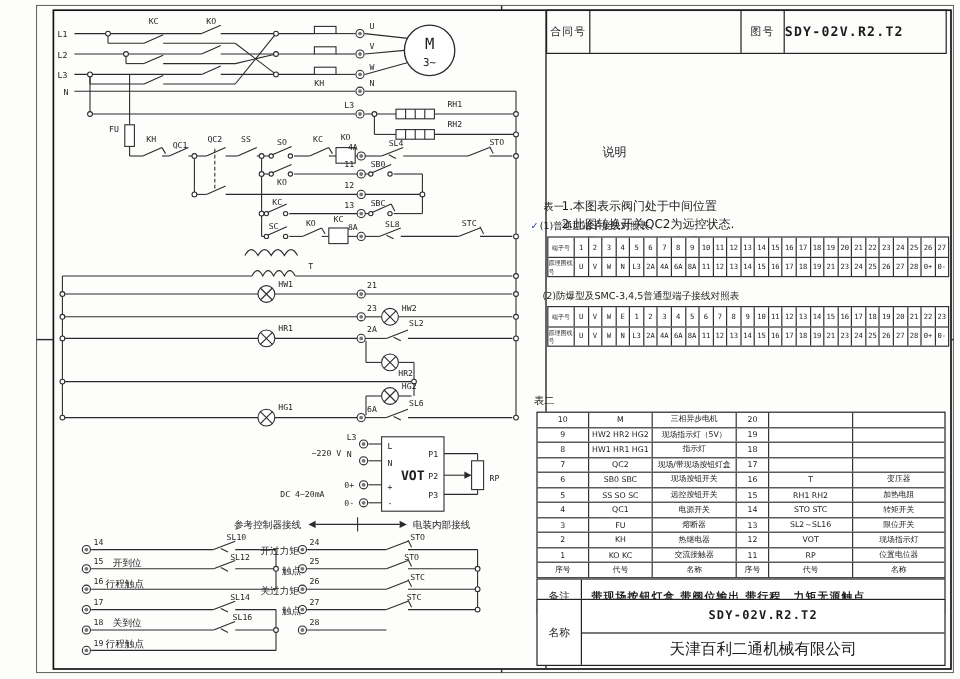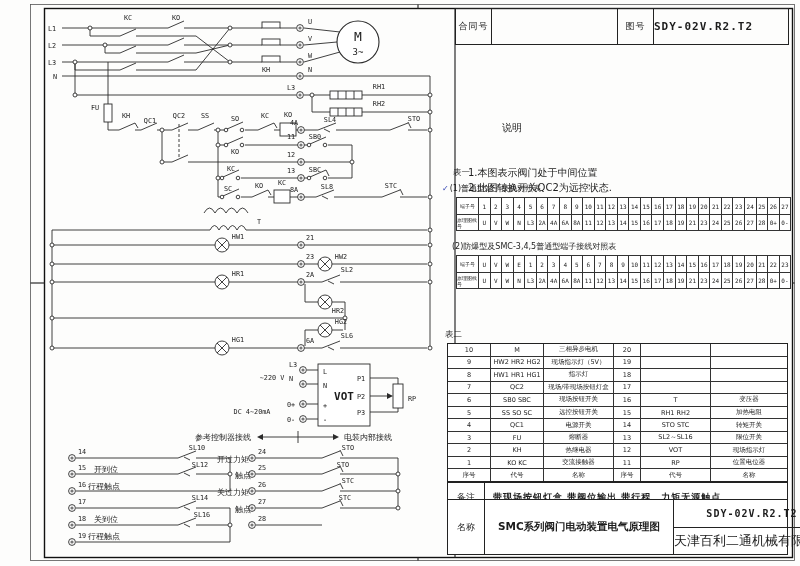--- a/index.html
+++ b/index.html
@@ -715,20 +715,19 @@
       </div>
     </div>
 
   <div class="foot abs" style="left:447px;top:482px;width:341px;height:30px;">
     <div class="lab">备注</div>
     <div class="remark">带现场按钮灯盒  带阀位输出  带行程、力矩无源触点</div>
   </div>
 
   <div class="foot abs" style="left:447px;top:499px;width:341px;height:56px;">
     <div class="lab" style="white-space:pre-line;">名称</div>
-    <div class="titlecell">SMC系列阀门电动装置电气原理图</div>
     <div class="rightcol">
       <div class="rc-top">SDY-02V.R2.T2</div>
       <div class="rc-bot">天津百利二通机械有限公司</div>
     </div>
   </div>
 
 </div>
 
 </body></html>

